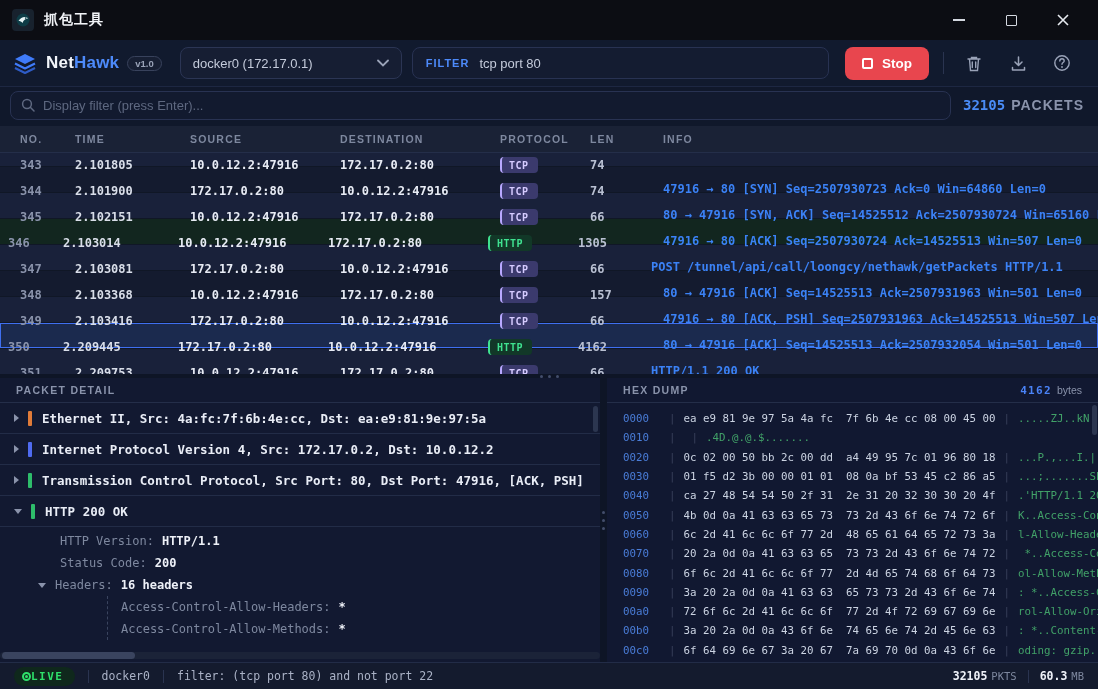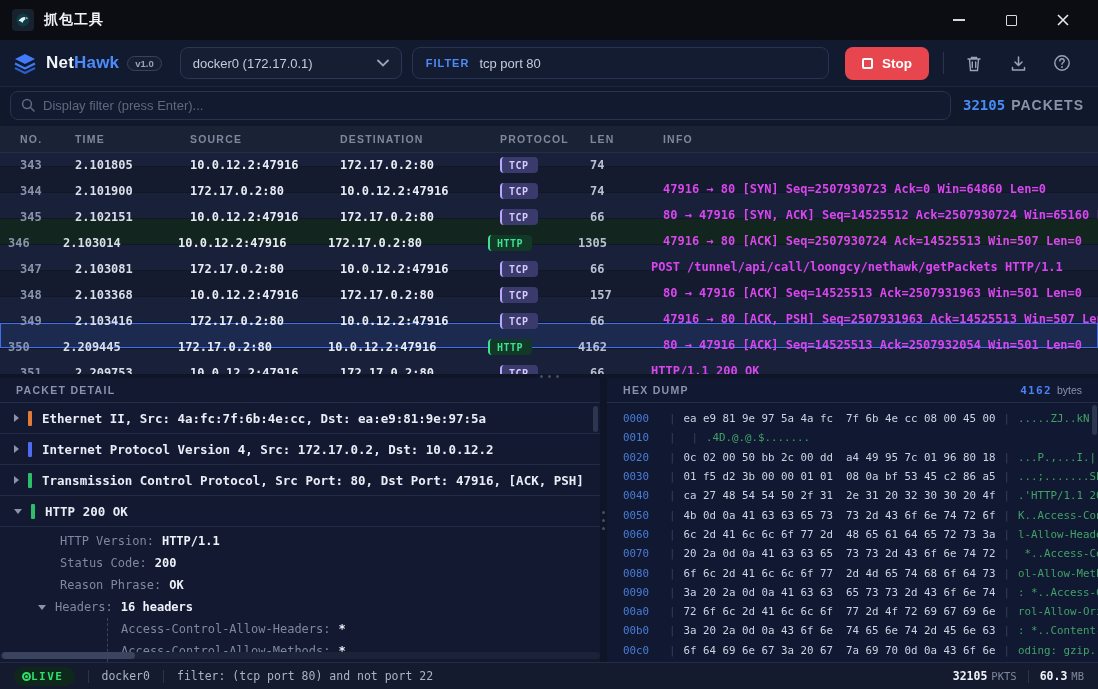--- a/index.html
+++ b/index.html
@@ -79,21 +79,21 @@
   .table-body { position:absolute; top:153px; left:0; width:1098px; height:221px; overflow:hidden; }
   .rows-inner { transform:translateY(-12px); }
   .prow { height:26px; font-family:"DejaVu Sans Mono", monospace; font-size:12px; font-weight:bold;
     border-bottom:1px solid #101726; cursor:pointer; }
   .prow:nth-child(odd) { background:#19213a; }
   .prow:nth-child(even){ background:#141b2f; }
   .prow.http { background:#12261f;padding-left:8px; }
   .prow.selected { background:#1b2a4e; box-shadow:inset 0 0 0 1px #3f6ff0; }
   .c-no { color:#8a93ab; } .c-time { color:#d9dee9; } .c-src,.c-dst { color:#e8ecf5; }
   .c-len { color:#b9c0d2; }
-  .c-info { color:#d946ef; white-space:nowrap; overflow:hidden;margin-top:48px; }
+  .c-info { color:#3b82f6; white-space:nowrap; overflow:hidden;margin-top:48px; }
   .proto-badge { display:inline-block; font-size:10px; font-weight:bold; letter-spacing:.5px;
     padding:2.5px 9px 2.5px 7px; border-radius:4px; }
   .proto-badge.tcp { background:#3b3a6d; color:#d6cbff; border-left:2px solid #b9a8ff; }
   .proto-badge.httpb { background:#123828; color:#3fe290; border-left:2px solid #3fe290; }
   
   .split-h { position:absolute; top:374px; left:0; width:1098px; height:4px;
     display:flex; align-items:center; justify-content:center; gap:5px; cursor:row-resize; background:#0e1526; }
   .dot { width:3px; height:3px; border-radius:50%; background:#434e6b; }
   
   .bottom { position:absolute; top:378px; left:0; width:1098px; height:284px; display:flex; }
@@ -373,24 +373,20 @@
           </div>
           <div class="http-children">
             <div class="dfield">
               <span class="dlabel">HTTP Version:</span>
               <span class="dvalue">HTTP/1.1</span>
             </div>
             <div class="dfield">
               <span class="dlabel">Status Code:</span>
               <span class="dvalue">200</span>
             </div>
-            <div class="dfield">
-              <span class="dlabel">Reason Phrase:</span>
-              <span class="dvalue">OK</span>
-            </div>
             <div class="dfield headers-row">
               <span class="tree-arrow down"></span>
               <span class="dlabel">Headers:</span>
               <span class="dvalue">16 headers</span>
             </div>
             <div class="header-items">
               <div class="dfield hitem" style="padding-left: 13px;">
                 <span class="dlabel">Access-Control-Allow-Headers:</span>
                 <span class="dvalue">*</span>
               </div>

